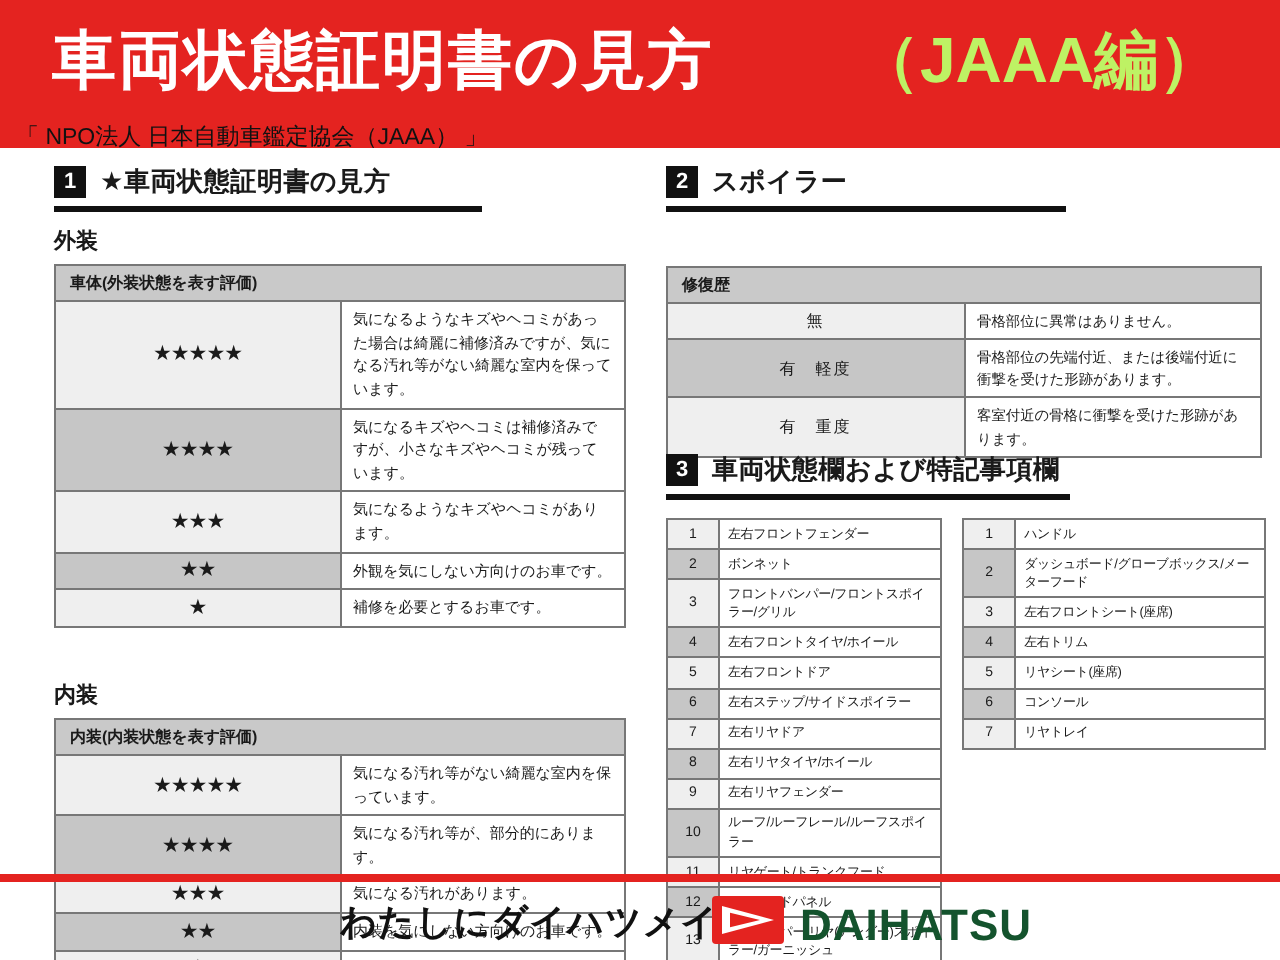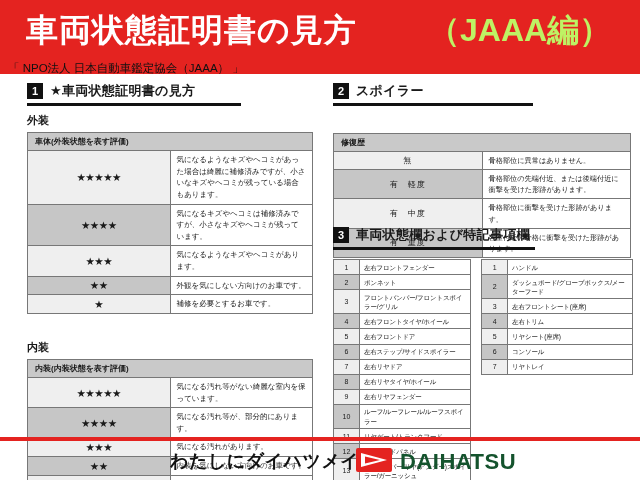--- a/index.html
+++ b/index.html
@@ -65,21 +65,21 @@
   <div class="grp-label">外装</div>
   <table class="rt">
     <thead>
         <tr>
           <th colspan="2">車体(外装状態を表す評価)</th>
         </tr>
       </thead>
     <tbody>
       <tr>
           <td class="lbl">★★★★★</td>
-          <td class="desc">気になるようなキズやヘコミがあった場合は綺麗に補修済みですが、小さいなキズやヘコミが残っている場合もあります。</td>
+          <td class="desc">気になるようなキズやヘコミがあった場合は綺麗に補修済みですが、気になる汚れ等がない綺麗な室内を保っています。</td>
         </tr>
       <tr>
           <td class="lbl">★★★★</td>
           <td class="desc">気になるキズやヘコミは補修済みですが、小さなキズやヘコミが残っています。</td>
         </tr>
       <tr>
           <td class="lbl">★★★</td>
           <td class="desc">気になるようなキズやヘコミがあります。</td>
         </tr>
       <tr>
@@ -137,24 +137,20 @@
         </tr>
       </thead>
     <tbody>
       <tr>
           <td class="lbl">無</td>
           <td class="desc">骨格部位に異常はありません。</td>
         </tr>
       <tr>
           <td class="lbl">有　軽度</td>
           <td class="desc">骨格部位の先端付近、または後端付近に衝撃を受けた形跡があります。</td>
-        </tr>
-      <tr>
-          <td class="lbl">有　中度</td>
-          <td class="desc">骨格部位に衝撃を受けた形跡があります。</td>
         </tr>
       <tr>
           <td class="lbl">有　重度</td>
           <td class="desc">客室付近の骨格に衝撃を受けた形跡があります。</td>
         </tr>
     </tbody>
   </table>
 </div>
 
 <div class="sec sec3">

